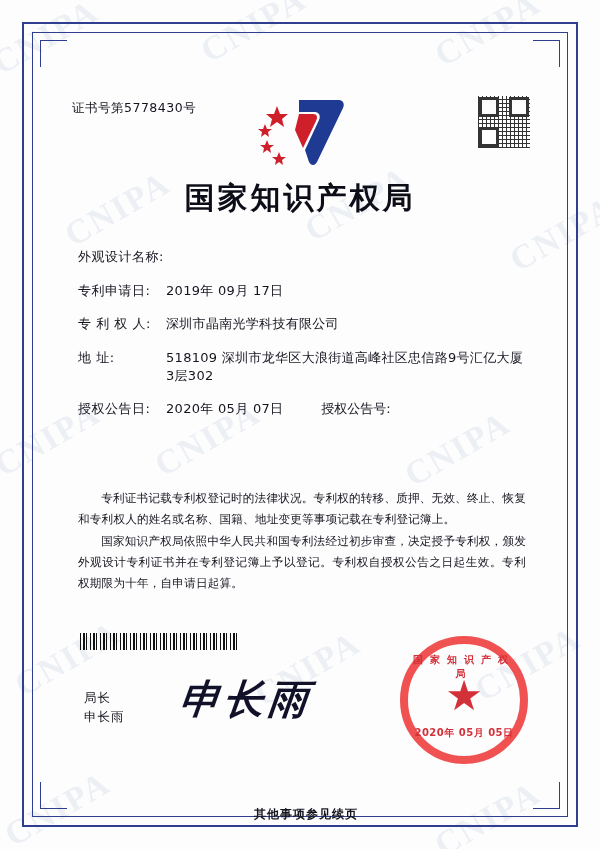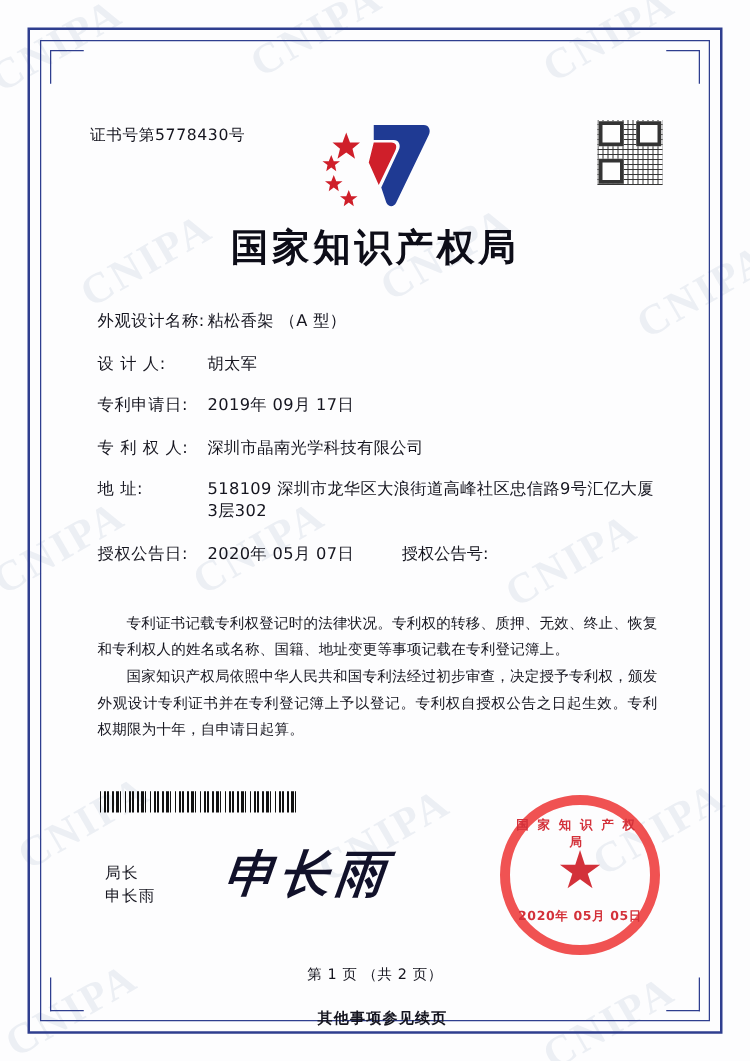--- a/index.html
+++ b/index.html
@@ -313,25 +313,20 @@
 
   <div class="qr">
       <div class="qr-b"></div>
     </div>
 
   <div class="title">国家知识产权局</div>
 
   <div class="fields">
     <div class="field">
       <span class="lbl">外观设计名称:</span>
-      <span class="val">粘松香架 （A 型）</span>
-    </div>
-    <div class="field">
-      <span class="lbl">设  计  人:</span>
-      <span class="val">胡太军</span>
     </div>
     <div class="field">
       <span class="lbl">专利申请日:</span>
       <span class="val">2019年 09月 17日</span>
     </div>
     <div class="field">
       <span class="lbl">专 利 权 人:</span>
       <span class="val">深圳市晶南光学科技有限公司</span>
     </div>
     <div class="field">
@@ -357,16 +352,15 @@
     <div>申长雨</div>
   </div>
   <div class="sig-hand">申长雨</div>
 
   <div class="seal">
     <div class="seal-top-text">国家知识产权局</div>
     <div class="seal-star">★</div>
     <div class="seal-date">2020年 05月 05日</div>
   </div>
 
-  <div class="page-no">第 1 页 （共 2 页）</div>
   <div class="footnote">其他事项参见续页</div>
 
 </div>
 
 </body></html>

